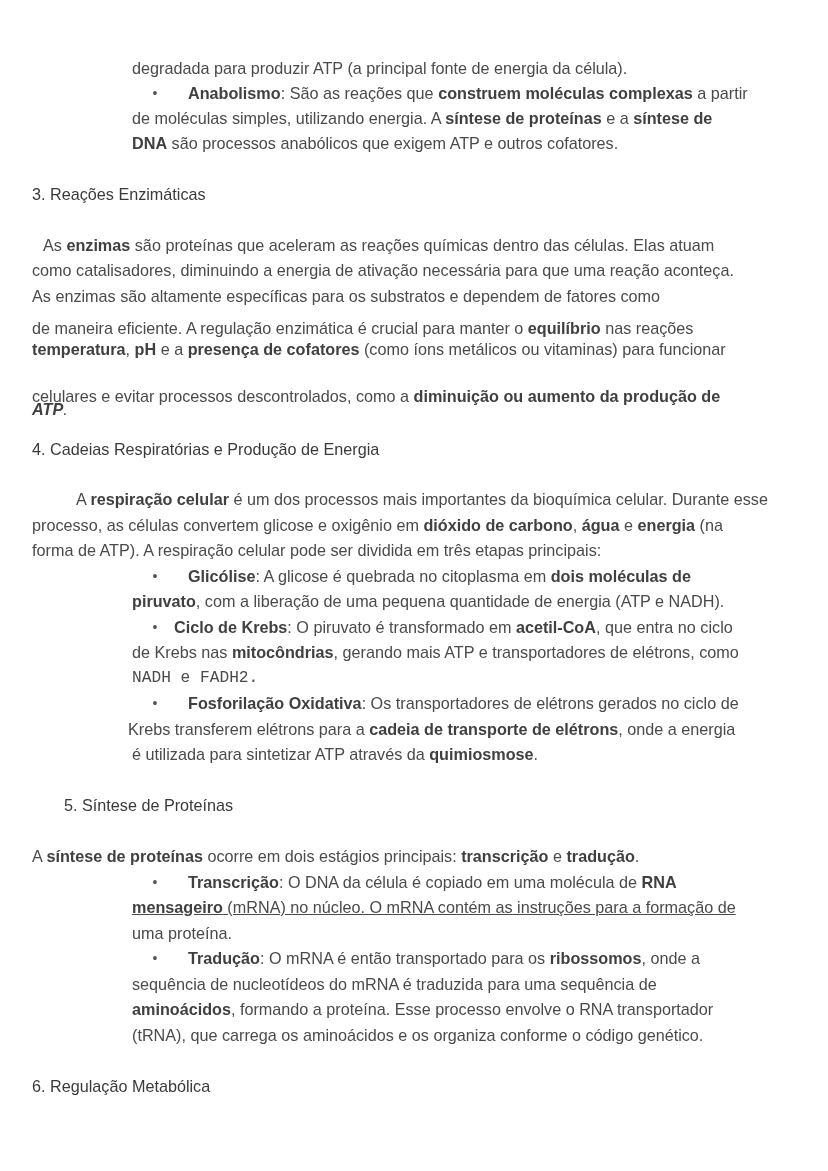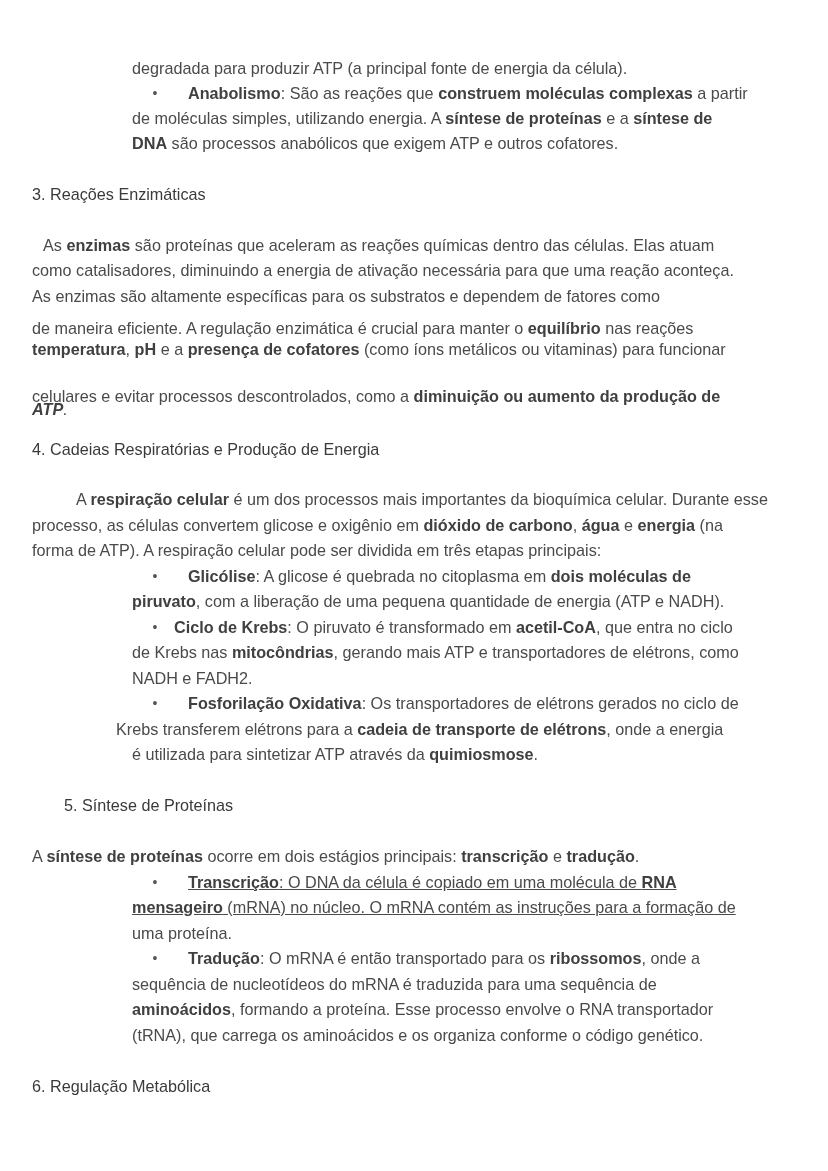--- a/index.html
+++ b/index.html
@@ -37,32 +37,32 @@
 <div class="line" style="left:32px; top:512px;"><span>processo, as células convertem glicose e oxigênio em </span><b>dióxido de carbono</b><span>, </span><b>água</b><span> e </span><b>energia</b><span> (na</span></div>
 <div class="line" style="left:32px; top:537px;"><span>forma de ATP). A respiração celular pode ser dividida em três etapas principais:</span></div>
 
 <div class="bullet line" style="top:563px;">•</div>
 <div class="line" style="left:188px; top:563px;"><b>Glicólise</b><span>: A glicose é quebrada no citoplasma em </span><b>dois moléculas de</b></div>
 <div class="line" style="left:132px; top:588px;"><b>piruvato</b><span>, com a liberação de uma pequena quantidade de energia (ATP e NADH).</span></div>
 
 <div class="bullet line" style="top:614px;">•</div>
 <div class="line" style="left:174px; top:614px;"><b>Ciclo de Krebs</b><span>: O piruvato é transformado em </span><b>acetil-CoA</b><span>, que entra no ciclo</span></div>
 <div class="line" style="left:132px; top:639px;"><span>de Krebs nas </span><b>mitocôndrias</b><span>, gerando mais ATP e transportadores de elétrons, como</span></div>
-<div class="line" style="left:132px; top:665px;"><span>NADH e FADH2.</span></div>
+<div class="line" style="left:132px; top:665px;font-family:Liberation Mono, monospace;"><span>NADH e FADH2.</span></div>
 
 <div class="bullet line" style="top:690px;">•</div>
 <div class="line" style="left:188px; top:690px;"><b>Fosforilação Oxidativa</b><span>: Os transportadores de elétrons gerados no ciclo de</span></div>
-<div class="line" style="left:116px; top:716px;text-align:right;"><span>Krebs transferem elétrons para a </span><b>cadeia de transporte de elétrons</b><span>, onde a energia</span></div>
+<div class="line" style="left:128px; top:716px;text-align:right;"><span>Krebs transferem elétrons para a </span><b>cadeia de transporte de elétrons</b><span>, onde a energia</span></div>
 <div class="line" style="left:132px; top:741px;"><span>é utilizada para sintetizar ATP através da </span><b>quimiosmose</b><span>.</span></div>
 
 <div class="line h" style="left:32px; top:792px;margin-left:32px;">5. Síntese de Proteínas</div>
 <div class="line" style="left:32px; top:843px;"><span>A </span><b>síntese de proteínas</b><span> ocorre em dois estágios principais: </span><b>transcrição</b><span> e </span><b>tradução</b><span>.</span></div>
 
 <div class="bullet line" style="top:869px;">•</div>
-<div class="line" style="left:188px; top:869px;text-decoration:underline;"><b>Transcrição</b><span>: O DNA da célula é copiado em uma molécula de </span><b>RNA</b></div>
+<div class="line" style="left:188px; top:869px;"><b>Transcrição</b><span>: O DNA da célula é copiado em uma molécula de </span><b>RNA</b></div>
 <div class="line" style="left:132px; top:894px;text-decoration:underline;"><b>mensageiro</b><span> (mRNA) no núcleo. O mRNA contém as instruções para a formação de</span></div>
 <div class="line" style="left:132px; top:920px;"><span>uma proteína.</span></div>
 
 <div class="bullet line" style="top:945px;">•</div>
 <div class="line" style="left:188px; top:945px;"><b>Tradução</b><span>: O mRNA é então transportado para os </span><b>ribossomos</b><span>, onde a</span></div>
 <div class="line" style="left:132px; top:971px;"><span>sequência de nucleotídeos do mRNA é traduzida para uma sequência de</span></div>
 <div class="line" style="left:132px; top:996px;"><b>aminoácidos</b><span>, formando a proteína. Esse processo envolve o RNA transportador</span></div>
 <div class="line" style="left:132px; top:1022px;"><span>(tRNA), que carrega os aminoácidos e os organiza conforme o código genético.</span></div>
 
 <div class="line h" style="left:32px; top:1073px;">6. Regulação Metabólica</div>

